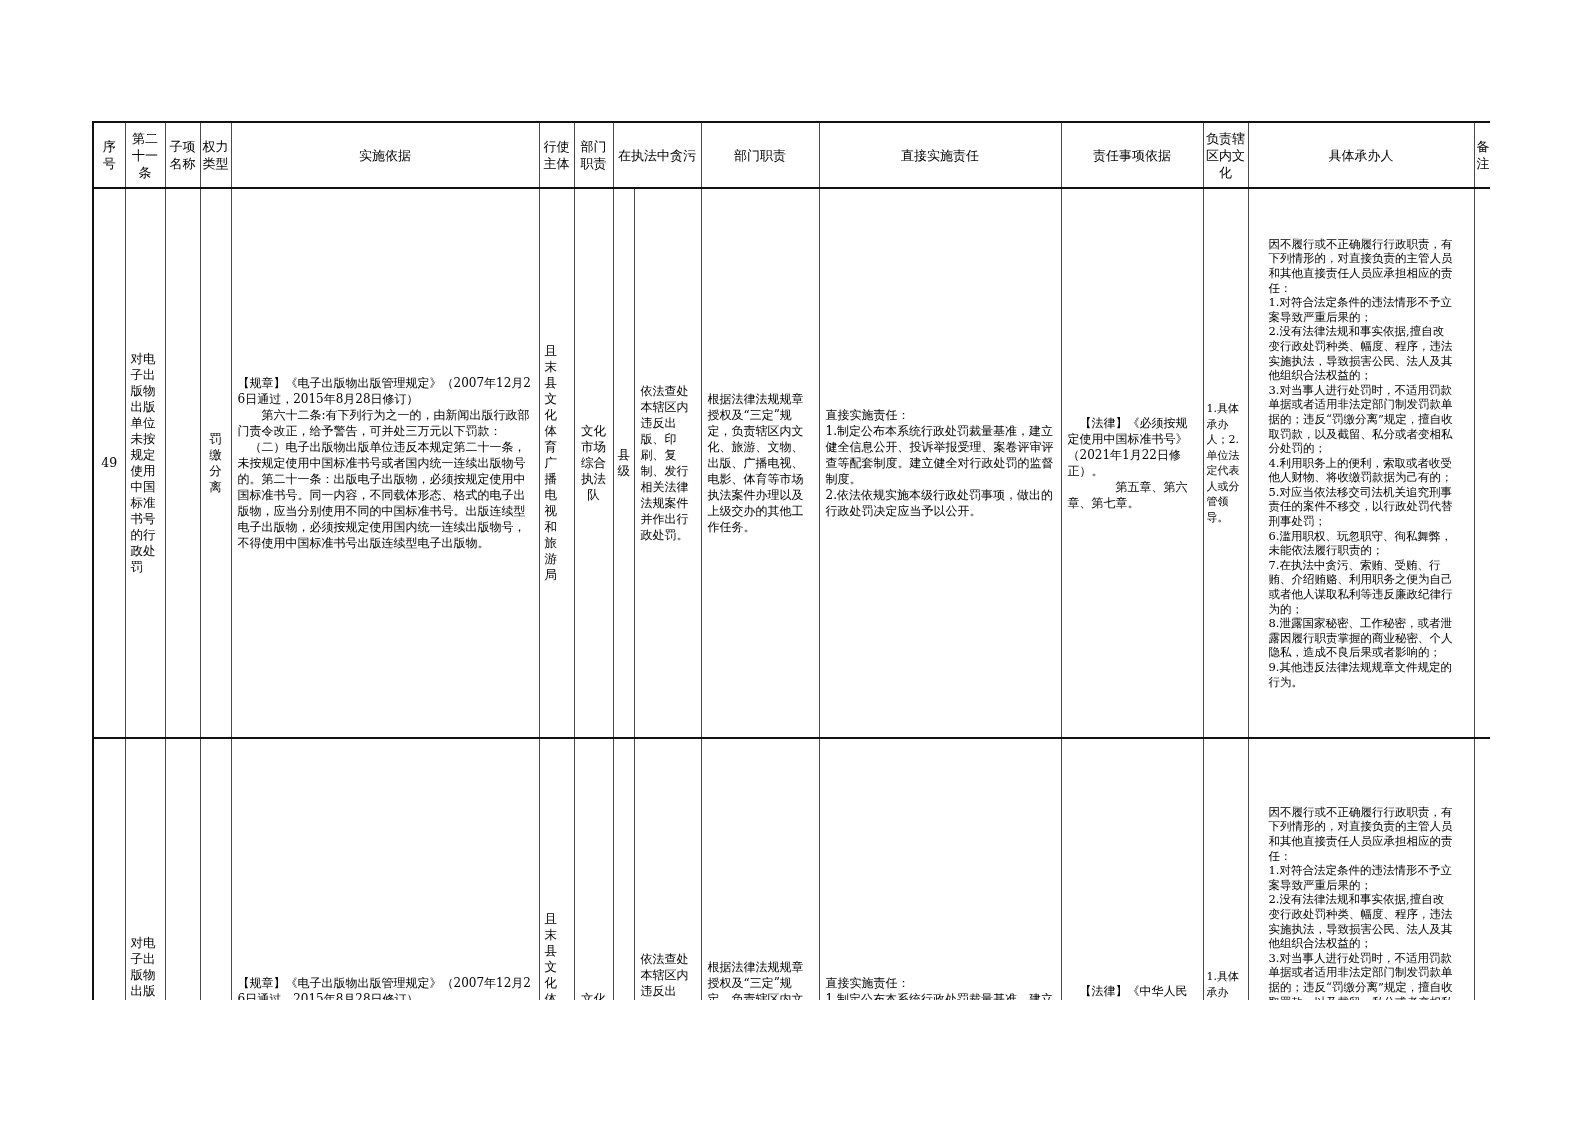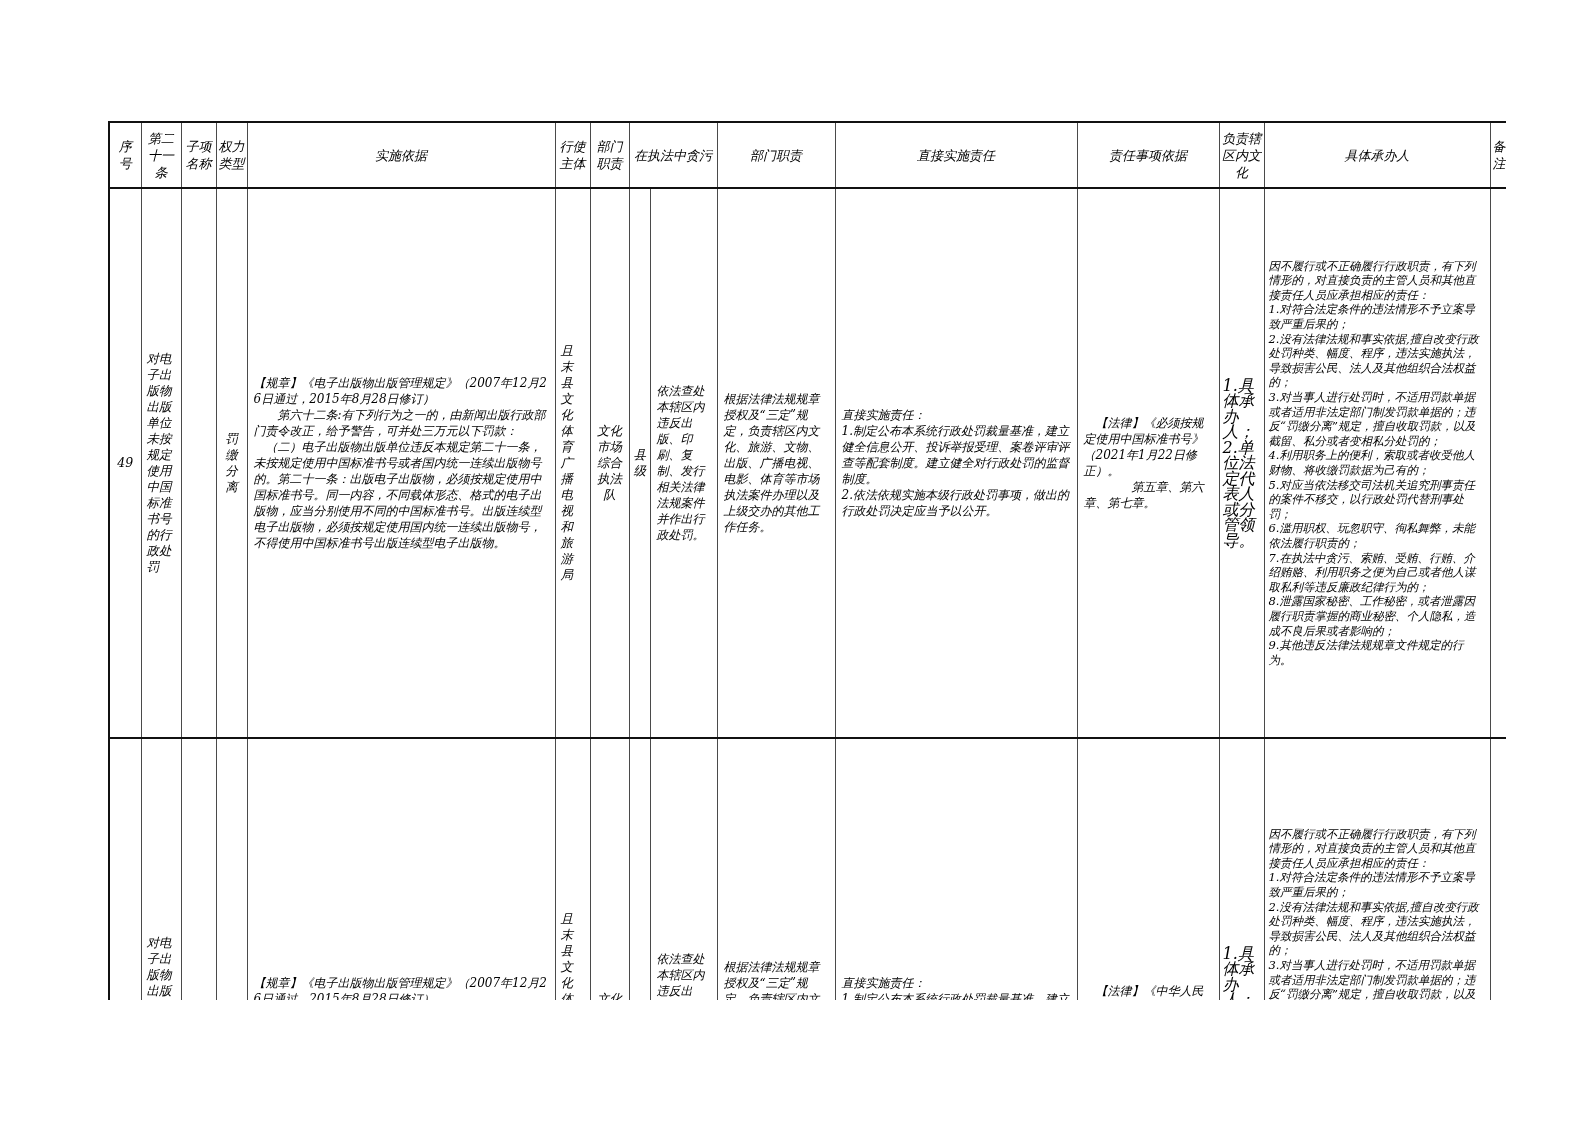--- a/index.html
+++ b/index.html
@@ -3,23 +3,22 @@
 <meta charset="utf-8">
 <style>
   html,body{margin:0;padding:0;}
   body{
     width:1587px;height:1122px;overflow:hidden;position:relative;
     background:#ffffff;
     font-family:"DejaVu Serif","Liberation Serif",serif;
     color:#000;
   }
   .table-clip{
-    position:absolute;left:108px;top:121px;width:1398px;height:879px;
+    position:absolute;left:92px;top:121px;width:1398px;height:879px;
     overflow:hidden;
-    font-style:italic;
   }
   table.grid{
     table-layout:fixed;width:1398px;border-collapse:collapse;background:#fff;
   }
   table.grid th,table.grid td{
     border-left:1px solid #4a4a4a;border-right:1px solid #4a4a4a;
     vertical-align:middle;
     font-weight:normal;
   }
   table.grid{border:2px solid #111;}
@@ -30,22 +29,22 @@
   }
   thead th.pad-lg{padding:2px 8px;}
   tbody tr.row-1 td{height:544px;border-bottom:2px solid #111;}
   tbody tr.row-2 td{height:580px;}
   td.c-center{text-align:center;font-size:12.5px;line-height:16px;padding:2px 4px;word-break:break-all;}
   td.v-narrow{font-size:12.5px;line-height:16px;text-align:left;padding:2px 5px;word-break:break-all;white-space:pre-line;}
   td.txt{
     font-size:12px;line-height:16px;text-align:left;
     padding:2px 6px;white-space:pre-line;word-break:break-all;
   }
-  td.situations{font-size:11.5px;line-height:14.6px;padding:2px 4px;}
-  td.target{font-size:16px;line-height:15.5px;text-align:left;padding:2px 3px;word-break:break-all;white-space:pre-line;}
+  td.situations{font-size:11.5px;line-height:14.6px;padding:2px 20px;}
+  td.target{font-size:11px;line-height:15.5px;text-align:left;padding:2px 3px;word-break:break-all;white-space:pre-line;}
 </style>
 </head>
 <body>
 
 <div class="table-clip">
   <table class="grid">
     <colgroup>
       <col style="width:32px">
         <col style="width:40px">
         <col style="width:35px">

